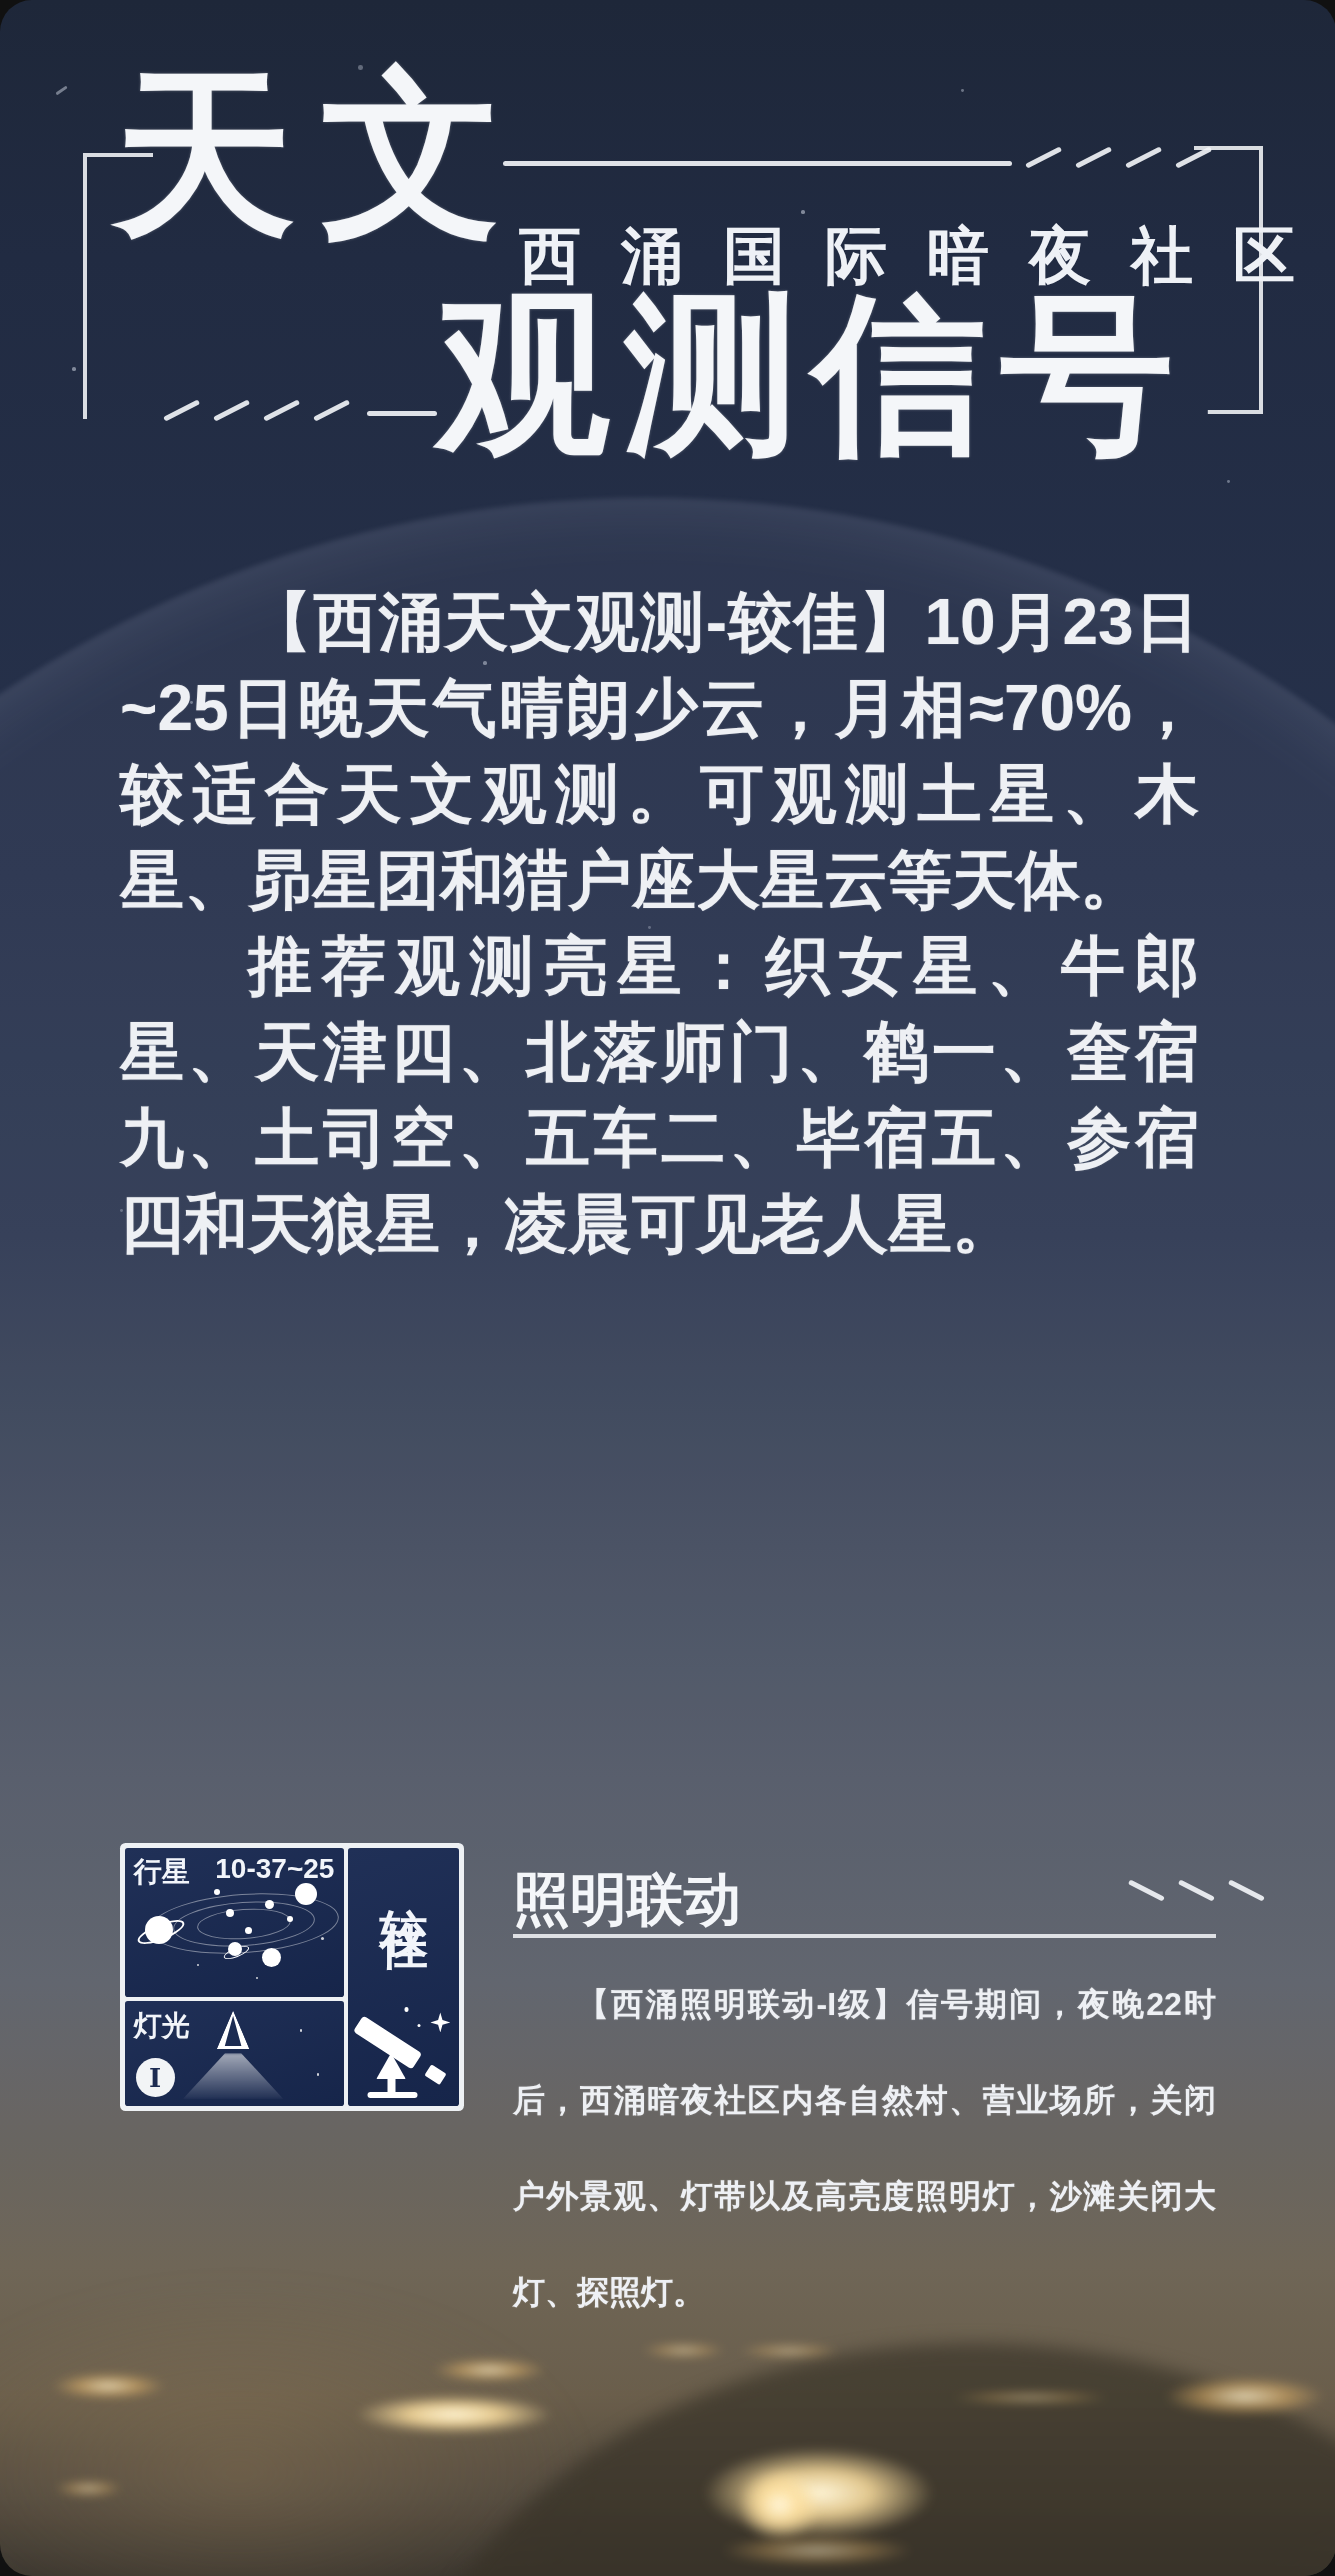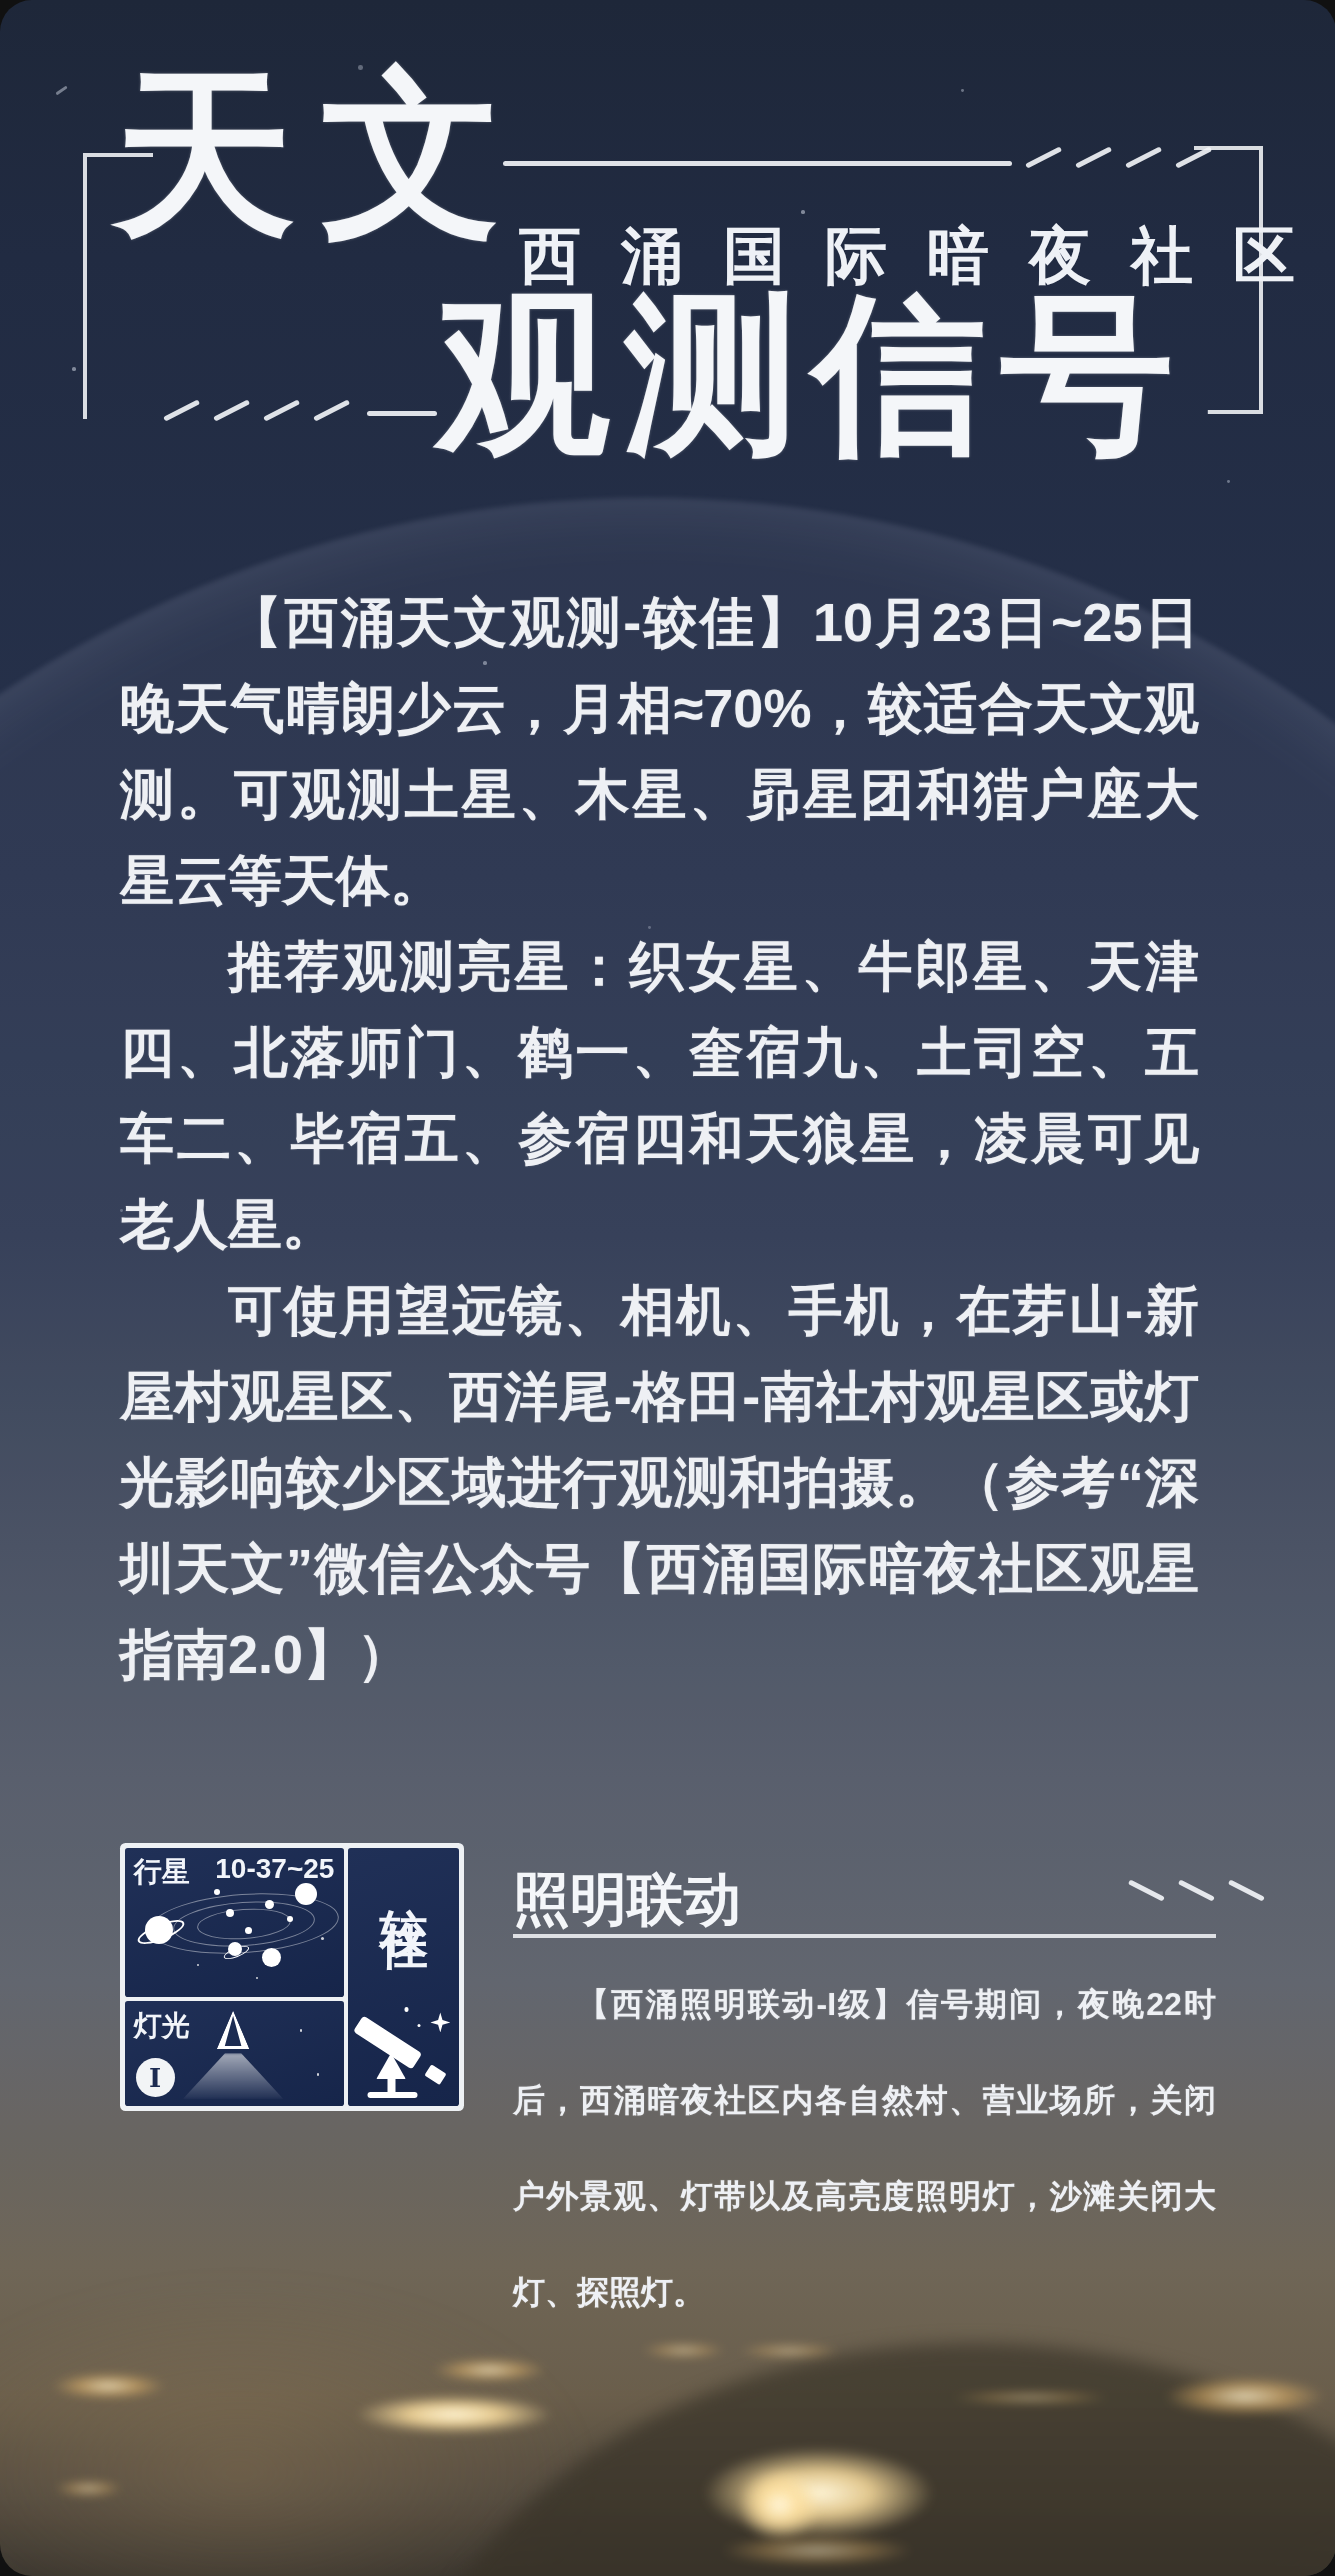--- a/index.html
+++ b/index.html
@@ -42,21 +42,21 @@
     letter-spacing:14.8px; line-height:1.05; white-space:nowrap; text-shadow:0 0 2.8px rgba(255,255,255,.3);}
   .subtitle{position:absolute; left:519px; top:214px; font-size:62px; font-weight:bold;
     letter-spacing:40px; white-space:nowrap; color:#eef1f6;}
   .hline{position:absolute; height:4.6px; background:rgba(244,246,249,.9); border-radius:2.8px;}
   .slashes{position:absolute; display:flex; gap:11px;}
   .slashes i{display:block; width:39px; height:4.6px; background:rgba(244,246,249,.9); border-radius:2.8px;}
   .slashes.fwd i{transform:rotate(-27deg);}
   .slashes.back i{transform:rotate(27deg);}
   
   .bodytext{position:absolute; left:120px; top:579px; width:1079px;
-    font-size:54px; font-weight:bold; line-height:86px; color:#eef0f4;
+    font-size:64px; font-weight:bold; line-height:86px; color:#eef0f4;
     text-align:justify; text-justify:inter-character; word-break:break-all;
     text-shadow:0 0 1.8px rgba(255,255,255,.25);}
   .bodytext p{margin:0; text-indent:2em;}
   
   .card{position:absolute; left:120px; top:1843px; width:344px; height:268px;
     background:#eef1f4; border-radius:5.5px; padding:4.6px; box-sizing:border-box;
     display:grid; grid-template-columns:219px 1fr; gap:4.6px;}
   .card-left{display:grid; grid-template-rows:149px 1fr; gap:4.6px;}
   .panel{position:relative; background:linear-gradient(160deg,#203057,#16254a); border-radius:2.8px; overflow:hidden;padding-left:12px;}
   .panel .plabel{position:absolute; left:9.2px; top:5.5px; font-size:28px; font-weight:bold; color:#f2f5fa;}
@@ -154,21 +154,20 @@
       <i></i>
       <i></i>
       <i></i>
       <i></i>
     </div>
   <div class="hline" style="left:367px;top:411px;width:70px"></div>
 
   <div class="bodytext">
     <p>【西涌天文观测-较佳】10月23日~25日晚天气晴朗少云，月相≈70%，较适合天文观测。可观测土星、木星、昴星团和猎户座大星云等天体。</p>
     <p>推荐观测亮星：织女星、牛郎星、天津四、北落师门、鹤一、奎宿九、土司空、五车二、毕宿五、参宿四和天狼星，凌晨可见老人星。</p>
-    <p>可使用望远镜、相机、手机，在芽山-新屋村观星区、西洋尾-格田-南社村观星区或灯光影响较少区域进行观测和拍摄。（参考“深圳天文”微信公众号【西涌国际暗夜社区观星指南2.0】）</p>
   </div>
 
   <div class="card">
     <div class="card-left">
       <div class="panel">
         <span class="plabel">行星</span>
         <span class="pdate">10-37~25</span>
         <div class="orbit" style="left:24px;top:46px;width:188px;height:57px"></div>
         <div class="orbit" style="left:48px;top:54px;width:140px;height:42px"></div>
         <div class="orbit" style="left:72px;top:61px;width:92px;height:28px"></div>

